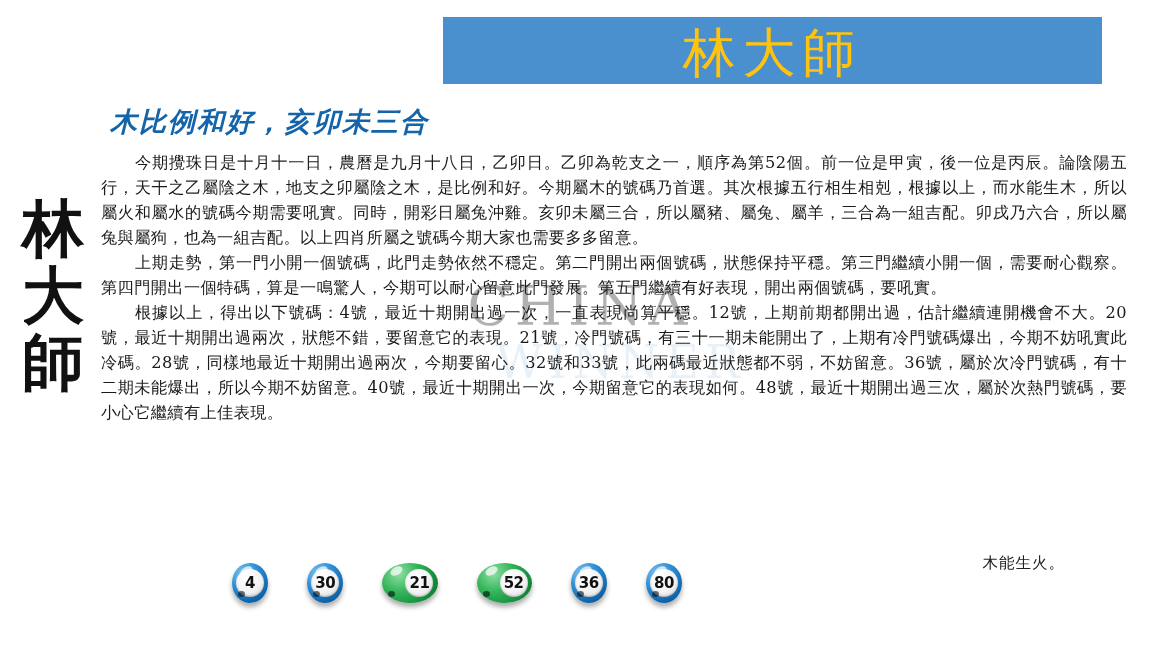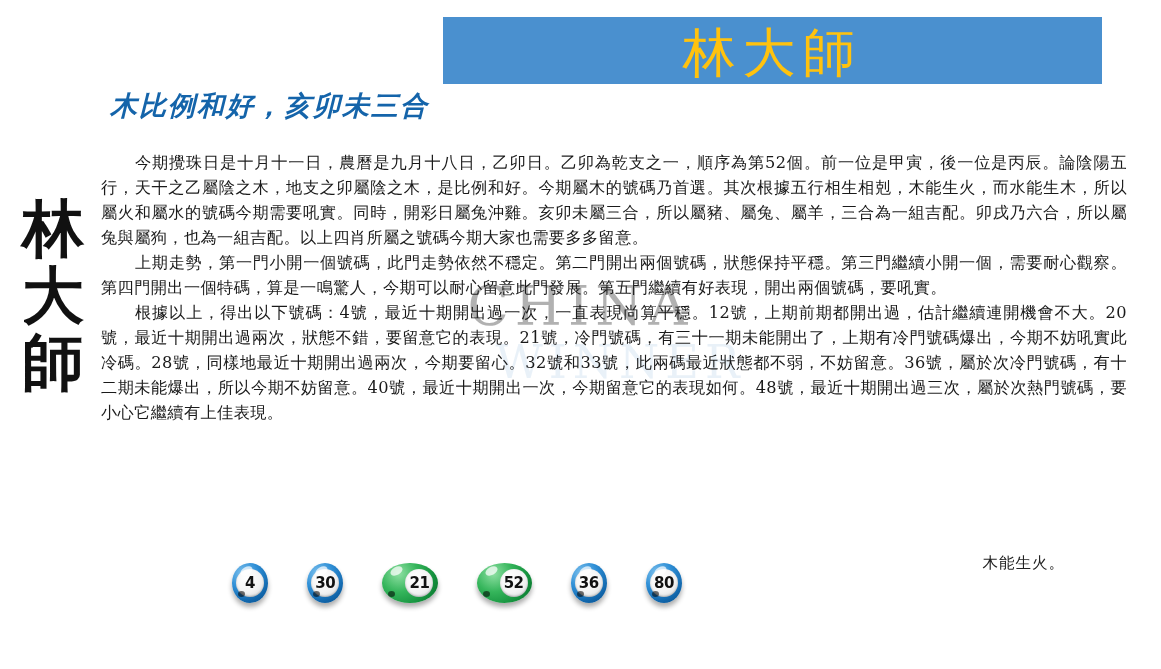--- a/index.html
+++ b/index.html
@@ -84,21 +84,21 @@
     color: #111111;
     line-height: 1.08;
     letter-spacing: 0;
     z-index: 2;
   }
   .vertical-brand span { display: block; }
 
   
   .headline {
     position: absolute;
-    left: 110px; top: 88px;
+    left: 110px; top: 104px;
     font-family: Liberation Sans, sans-serif;
     font-size: 27px;
     font-weight: bold;
     font-style: italic;
     color: #1464aa;
     letter-spacing: 2px;
     z-index: 2;
     white-space: nowrap;
   }
 
@@ -210,21 +210,21 @@
 
   <div class="vertical-brand">
     <span>林</span>
     <span>大</span>
     <span>師</span>
   </div>
 
   <div class="headline">木比例和好，亥卯未三合</div>
 
   <div class="article">
-    <p class="para">今期攪珠日是十月十一日，農曆是九月十八日，乙卯日。乙卯為乾支之一，順序為第52個。前一位是甲寅，後一位是丙辰。論陰陽五行，天干之乙屬陰之木，地支之卯屬陰之木，是比例和好。今期屬木的號碼乃首選。其次根據五行相生相剋，木能生火，而水能生木，所以屬火和屬水的號碼今期需要吼實。同時，開彩日屬兔沖雞。亥卯未屬三合，所以屬豬、屬兔、屬羊，三合為一組吉配。卯戌乃六合，所以屬兔與屬狗，也為一組吉配。以上四肖所屬之號碼今期大家也需要多多留意。</p>
+    <p class="para">今期攪珠日是十月十一日，農曆是九月十八日，乙卯日。乙卯為乾支之一，順序為第52個。前一位是甲寅，後一位是丙辰。論陰陽五行，天干之乙屬陰之木，地支之卯屬陰之木，是比例和好。今期屬木的號碼乃首選。其次根據五行相生相剋，根據以上，而水能生木，所以屬火和屬水的號碼今期需要吼實。同時，開彩日屬兔沖雞。亥卯未屬三合，所以屬豬、屬兔、屬羊，三合為一組吉配。卯戌乃六合，所以屬兔與屬狗，也為一組吉配。以上四肖所屬之號碼今期大家也需要多多留意。</p>
     <p class="para">上期走勢，第一門小開一個號碼，此門走勢依然不穩定。第二門開出兩個號碼，狀態保持平穩。第三門繼續小開一個，需要耐心觀察。第四門開出一個特碼，算是一鳴驚人，今期可以耐心留意此門發展。第五門繼續有好表現，開出兩個號碼，要吼實。</p>
     <p class="para">根據以上，得出以下號碼：4號，最近十期開出過一次，一直表現尚算平穩。12號，上期前期都開出過，估計繼續連開機會不大。20號，最近十期開出過兩次，狀態不錯，要留意它的表現。21號，冷門號碼，有三十一期未能開出了，上期有冷門號碼爆出，今期不妨吼實此冷碼。28號，同樣地最近十期開出過兩次，今期要留心。32號和33號，此兩碼最近狀態都不弱，不妨留意。36號，屬於次冷門號碼，有十二期未能爆出，所以今期不妨留意。40號，最近十期開出一次，今期留意它的表現如何。48號，最近十期開出過三次，屬於次熱門號碼，要小心它繼續有上佳表現。</p>
   </div>
 
   <div class="closing">木能生火。</div>
 
   <div class="balls">
     <div class="ball blue">
       <span class="ball-face">
         <span class="ball-num">4</span>

